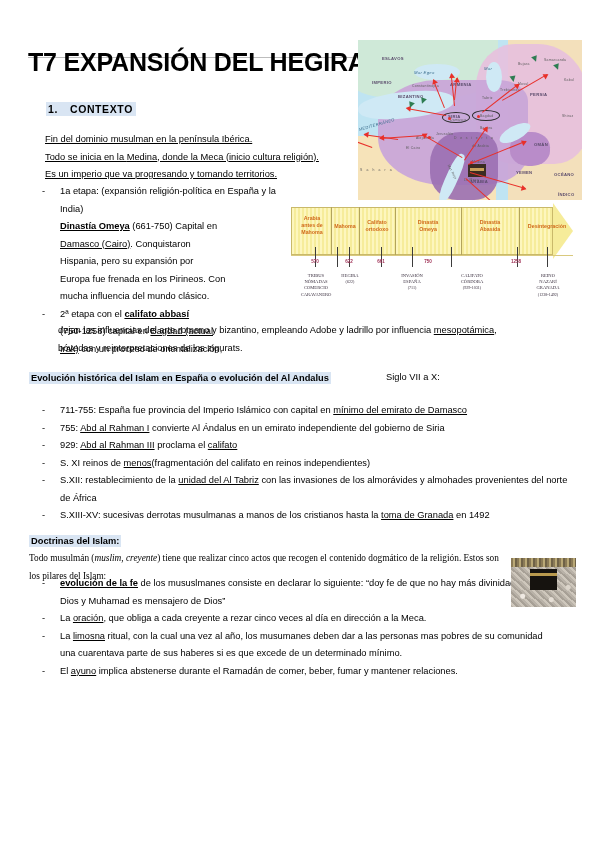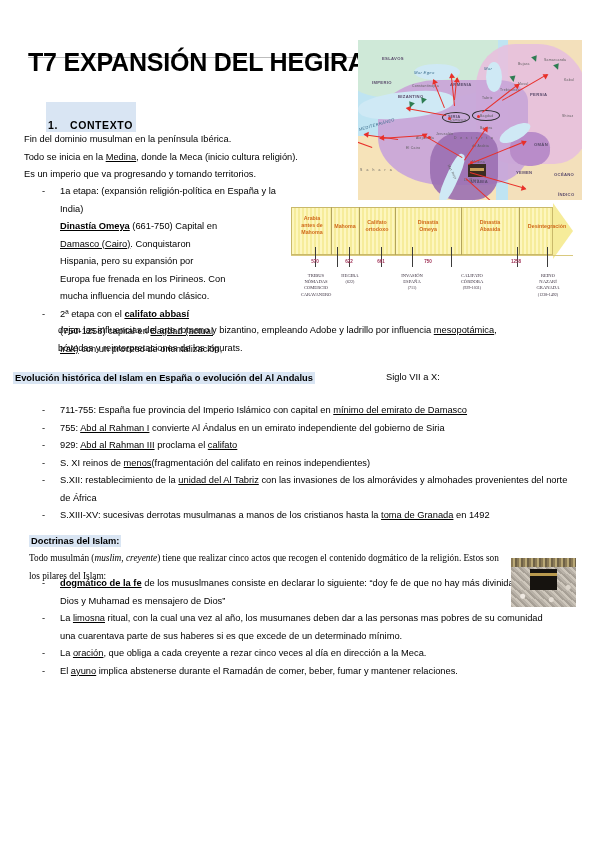--- a/index.html
+++ b/index.html
@@ -37,37 +37,37 @@
   }
 
   
   .section-num {
     position: absolute;
     left: 46px; top: 102px;
     font-size: 10.5px;
     font-weight: bold;
     letter-spacing: 0.6px;
     background: #d9e5f3;
-    padding: 17px 3px 1px 2px;
+    padding: 1px 3px 1px 2px;
   }
   .section-num .num { margin-right: 12px; }
 
   
   .tx {
     position: absolute;
     font-size: 9.3px;
     line-height: 17.5px;
     color: #000;
   }
   .tx p { margin: 0; }
   .u { text-decoration: underline; }
   .i { font-style: italic; }
   .bu { font-weight: bold; text-decoration: underline; }
 
-  .para-intro { left: 24px; top: 131px; width: 330px; }
+  .para-intro { left: 45px; top: 131px; width: 330px; text-decoration: underline; }
 
   
   ul.dash {
     list-style: none;
     margin: 0; padding: 0;
   }
   ul.dash > li {
     position: relative;
     padding-left: 30px;
     margin: 0;
@@ -83,21 +83,21 @@
 
   
   .hl {
     position: absolute;
     font-size: 9.3px;
     font-weight: bold;
     background: #d9e5f3;
     padding: 1px 2px;
     white-space: nowrap;
   }
-  .hdr-evolucion { left: 13px; top: 372px; }
+  .hdr-evolucion { left: 29px; top: 372px; }
   .siglo {
     position: absolute;
     left: 386px; top: 372px;
     font-size: 9.3px;
   }
   .hdr-doctrinas { left: 29px; top: 535px; }
 
   .list-evolucion { left: 30px; top: 402px; width: 550px; }
   .para-doctrinas { left: 29px; top: 550px; width: 470px; font-family: Liberation Serif, serif; }
   .list-doctrinas { left: 30px; top: 575px; width: 520px; }
@@ -299,23 +299,23 @@
   </div>
 
   <div class="hl hdr-doctrinas">Doctrinas del Islam:</div>
 
   <div class="tx para-doctrinas">
     <p>Todo musulmán (<span class="i">muslim, creyente</span>) tiene que realizar cinco actos que recogen el contenido dogmático de la religión.  Estos son los pilares del Islam:</p>
   </div>
 
   <div class="tx list-doctrinas">
     <ul class="dash">
-      <li><span class="bu">dogmático de la fe</span> de los mususlmanes consiste en declarar lo siguiente: “doy fe de que no hay más divinidad que Dios y Muhamad es mensajero de Dios”</li>
+      <li><span class="bu">evolución de la fe</span> de los mususlmanes consiste en declarar lo siguiente: “doy fe de que no hay más divinidad que Dios y Muhamad es mensajero de Dios”</li>
+      <li>La <span class="u">oración</span>, que obliga a cada creyente a rezar cinco veces al día en dirección a la Meca.</li>
       <li>La <span class="u">limosna</span> ritual, con la cual una vez al año, los musumanes deben dar a las personas mas pobres de su comunidad una cuarentava parte de sus haberes si es que excede de un determinado mínimo.</li>
-      <li>La <span class="u">oración</span>, que obliga a cada creyente a rezar cinco veces al día en dirección a la Meca.</li>
       <li>El <span class="u">ayuno</span> implica abstenerse durante el Ramadán de comer, beber, fumar y mantener relaciones.</li>
     </ul>
   </div>
 
   <div class="map">
     <div class="mp land-eu"></div>
     <div class="mp land-arab-e"></div>
     <div class="mp land-sahara"></div>
     <div class="mp purple-pink"></div>
     <div class="mp purple-main"></div>

